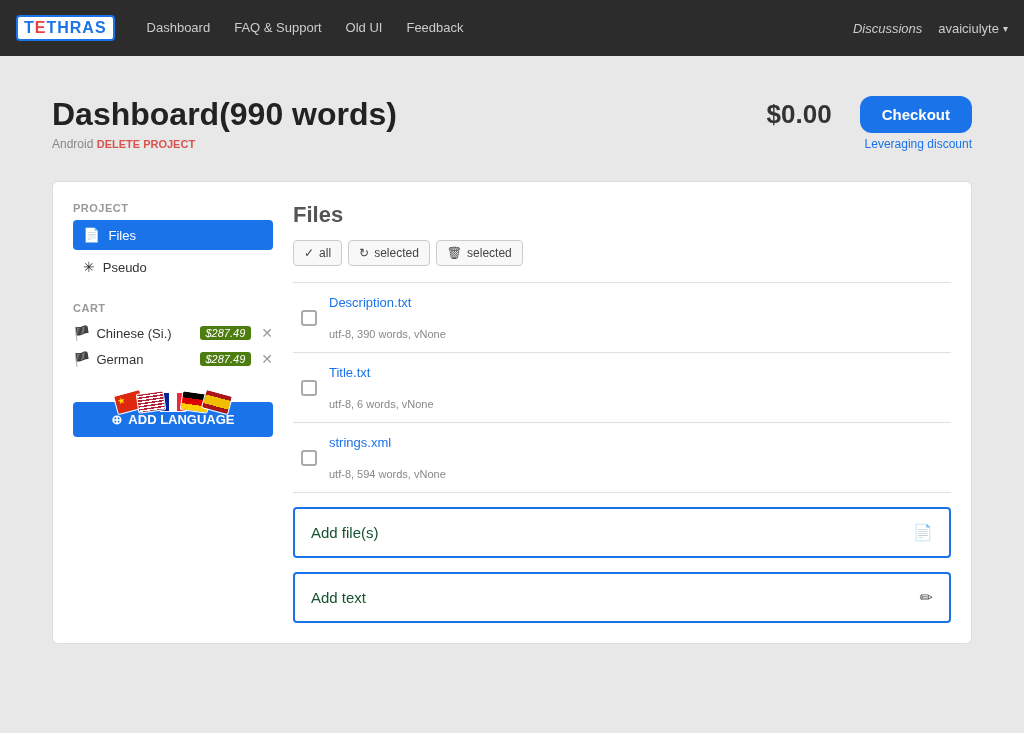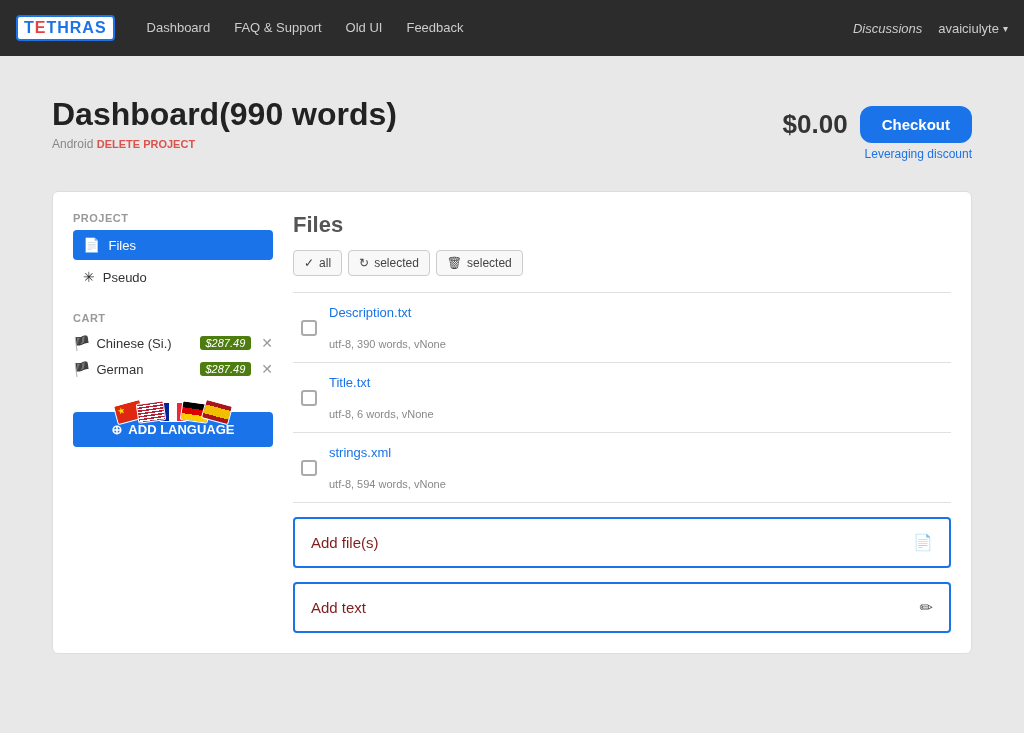--- a/index.html
+++ b/index.html
@@ -99,22 +99,21 @@
     }
     .checkout-area {
       display: flex;
       flex-direction: column;
       align-items: flex-end;
       gap: 4px;
     }
     .checkout-row {
       display: flex;
       align-items: center;
-      gap: 12px;
-      margin-top: 10px;
+      gap: 28px;
     }
     .price {
       font-size: 26px;
       font-weight: bold;
       color: #333;
     }
     .checkout-btn {
       background: #1a73e8;
       color: #fff;
       border: none;
@@ -305,21 +304,21 @@
       display: flex;
       align-items: center;
       justify-content: space-between;
       border: 2px solid #1a73e8;
       border-radius: 4px;
       padding: 14px 16px;
       margin-top: 14px;
       cursor: pointer;
     }
     .add-section-label {
-      color: #7f1d1d;
+      color: #14532d;
       font-size: 15px;
       font-weight: 500;
     }
     .add-section-icon {
       color: #555;
       font-size: 16px;
     }
   </style>
 </head>
 <body>

